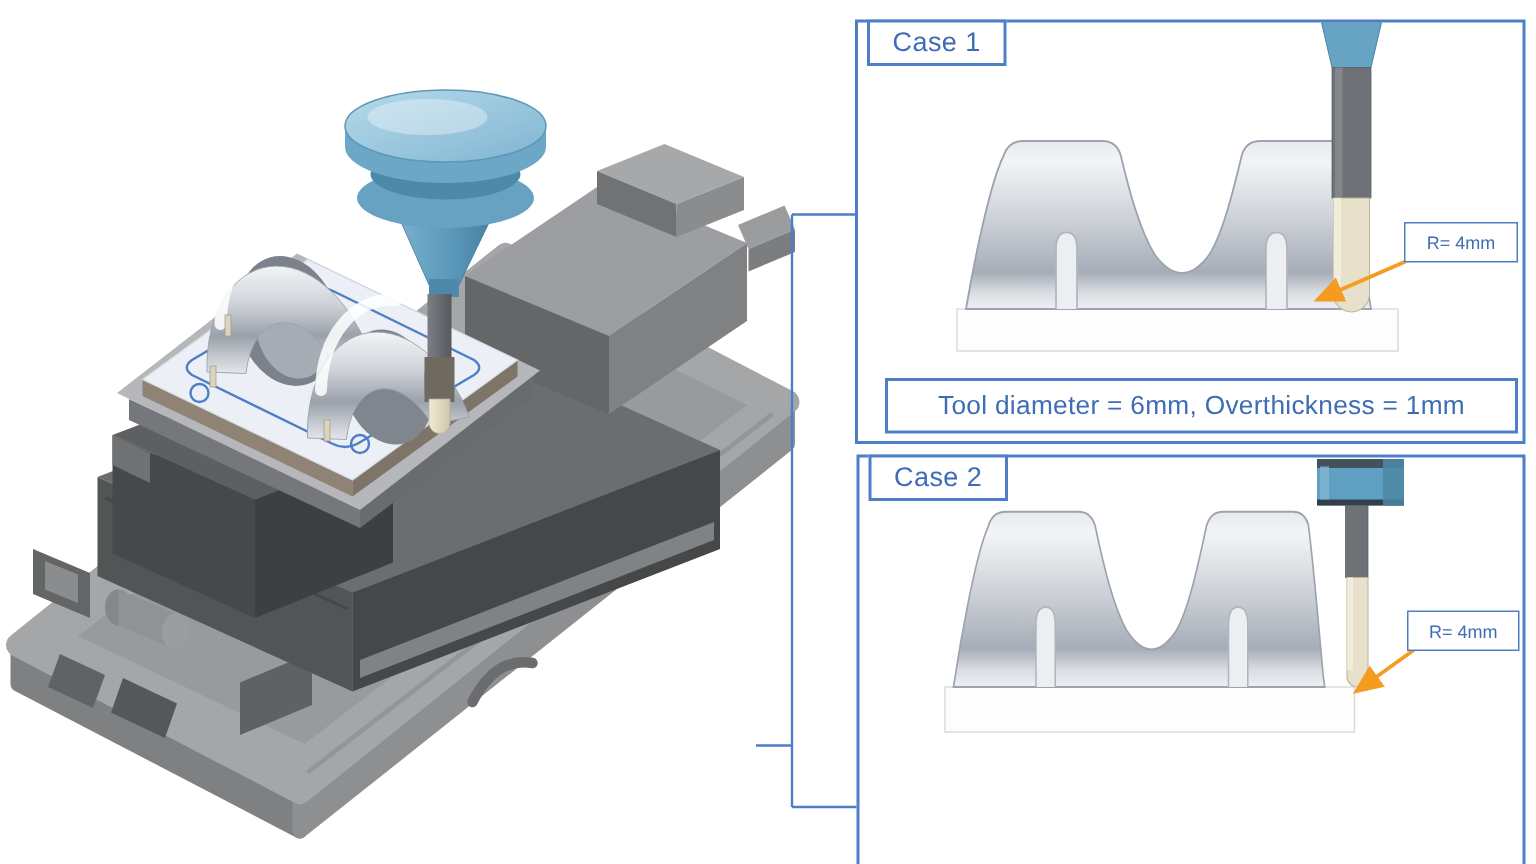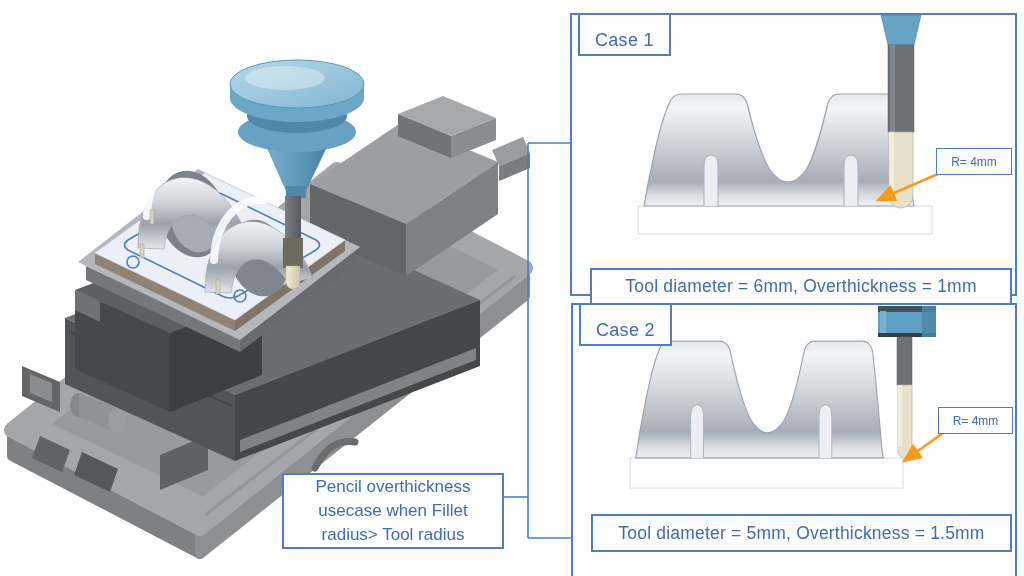--- a/index.html
+++ b/index.html
@@ -5,25 +5,25 @@
   html,body{margin:0;padding:0;background:#ffffff;}
   #stage{position:relative;width:1024px;height:576px;background:#ffffff;overflow:hidden;
          font-family:"Liberation Sans", sans-serif;}
   svg{display:block;}
   .scene{position:absolute;left:0;top:0;}
   .panel{position:absolute;background:#ffffff;border:2px solid #4d7ec6;box-sizing:border-box;}
   #panel-case1{left:570px;top:13px;width:447px;height:283px;}
   #panel-case2{left:571px;top:303px;width:446px;height:309px;}
   .panel-art{position:absolute;left:0;top:0;}
   .case-label{position:absolute;left:6px;top:-2px;border:2px solid #4d7ec6;background:#ffffff;
-      color:#3e6cb5;font-size:18px;font-weight:400;padding:15px 15px 3px 15px;letter-spacing:.3px;}
+      color:#3e6cb5;font-size:18px;font-weight:400;padding:3px 15px 3px 15px;letter-spacing:.3px;}
   .caption-box{position:absolute;border:2px solid #4d7ec6;background:#ffffff;color:#3e6cb5;
       font-size:17.5px;letter-spacing:.2px;display:flex;align-items:center;justify-content:center;
       box-sizing:border-box;}
-  #caption-case1{left:18px;top:237px;width:422px;height:37px;margin-top:16px;}
+  #caption-case1{left:18px;top:237px;width:422px;height:37px;}
   #caption-case2{left:18px;top:209px;width:421px;height:38px;}
   .radius-callout{position:absolute;border:1.5px solid #4d7ec6;background:#ffffff;color:#3e6cb5;
       font-size:12px;display:flex;align-items:center;justify-content:center;box-sizing:border-box;}
   #radius-case1{left:364px;top:133px;width:76px;height:27px;}
   #radius-case2{left:365px;top:102px;width:75px;height:27px;}
   #note-box{position:absolute;left:282px;top:473px;width:222px;height:76px;border:2px solid #4d7ec6;
       background:#ffffff;color:#3e6cb5;font-size:17px;line-height:24px;text-align:center;
       display:flex;align-items:center;justify-content:center;white-space:pre-line;box-sizing:border-box;}
 </style>
 </head>
@@ -146,23 +146,20 @@
     </g>
 
     <g stroke="#4d7ec6" stroke-width="1.6" fill="none">
       <path d="M528,143 H570"></path>
       <path d="M528,143 V538"></path>
       <path d="M504,497 H528"></path>
       <path d="M528,538 H572"></path>
     </g>
   </svg>
 
-  <div id="note-box">Pencil overthickness
-usecase when Fillet
-radius&gt; Tool radius</div>
 
   <div id="panel-case1" class="panel">
     <svg class="panel-art" width="443" height="279" viewBox="0 0 443 279">
       <defs>
         <linearGradient id="partGrad1" x1="0" y1="0" x2="0" y2="1">
           <stop offset="0" stop-color="#e7e9ec"></stop>
             <stop offset="0.12" stop-color="#f3f4f6"></stop>
           <stop offset="0.5" stop-color="#c9cdd4"></stop>
             <stop offset="0.78" stop-color="#a6adb7"></stop>
           <stop offset="0.9" stop-color="#d9dce1"></stop>
@@ -233,16 +230,15 @@
         <rect x="307" y="6" width="6" height="22" fill="#7fb4d0" opacity="0.85"></rect>
         <rect x="324" y="32" width="15" height="48" fill="#6e7276" stroke="#5a5e62" stroke-width="0.5"></rect>
         <path d="M325,80 h14 v66 a7,7 0 0 1 -14,0 Z" fill="#e7e0ca" stroke="#bdb49b" stroke-width="0.7"></path>
         <rect x="325" y="80" width="4" height="62" fill="#f4efdf" opacity="0.8"></rect>
       </g>
 
       <path d="M377,123 L331,156" stroke="#f59b20" stroke-width="2.5" fill="none" marker-end="url(#arrw2)"></path>
     </svg>
     <div class="case-label">Case 2</div>
     <div id="radius-case2" class="radius-callout">R= 4mm</div>
-    <div id="caption-case2" class="caption-box">Tool diameter = 5mm, Overthickness = 1.5mm</div>
   </div>
 
 </div>
 
 </body></html>

